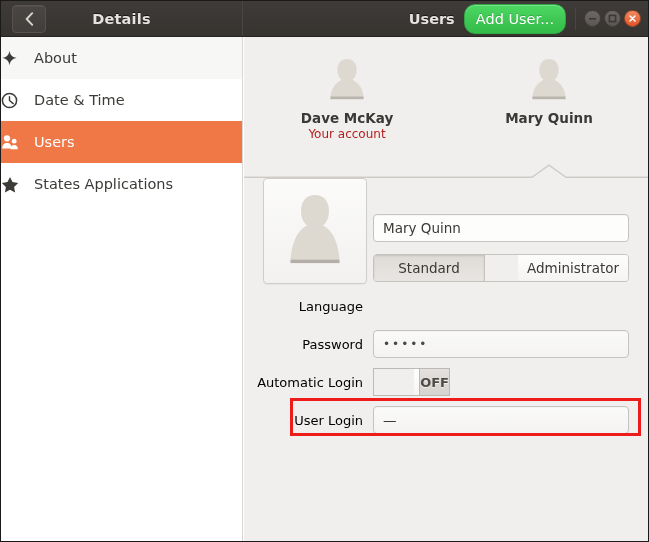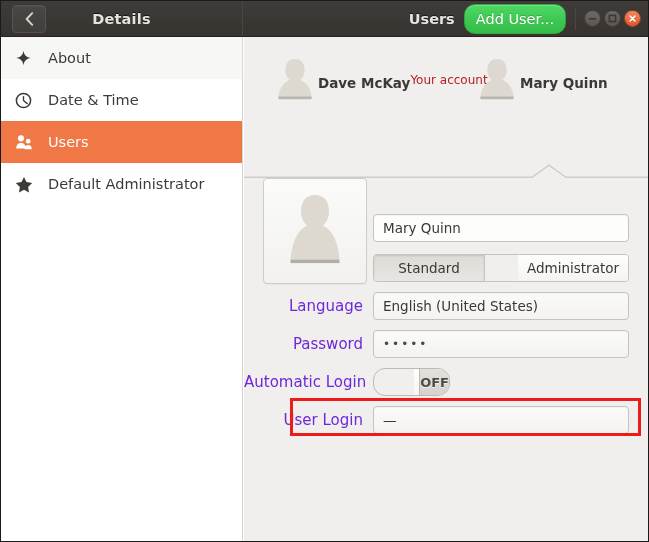--- a/index.html
+++ b/index.html
@@ -134,21 +134,20 @@
     width: 242px;
     bottom: 0;
     background: #ffffff;
     border-right: 1px solid #d8d5d2;
     box-sizing: border-box;
   }
   .side-item {
     height: 42px;
     display: flex;
     align-items: center;
-    padding-left: 14px;
     box-sizing: border-box;
     cursor: pointer;
     color: #3c3b37;
     font-size: 14.5px;
   }
   .side-item.shaded { background: #f7f7f6; }
   .side-item.active {
     background: #f07746;
     color: #ffffff;
   }
@@ -173,21 +172,21 @@
   }
   .users-strip {
     position: relative;
     height: 127px;
   }
   .user-tile {
     position: absolute;
     top: 18px;
     width: 150px;
     display: flex;
-    flex-direction: row;
+    flex-direction: column;
     align-items: center;
     cursor: pointer;
   }
   .user-tile.u0 { left: 28px; }
   .user-tile.u1 { left: 230px; }
   .av-sm { width: 46px; height: 48px; }
   .user-name {
     margin-top: 7px;
     font-size: 13.5px;
     font-weight: bold;
@@ -229,22 +228,22 @@
     display: flex;
     align-items: center;
     margin-bottom: 10px;
     height: 28px;
   }
   .row-label {
     width: 129px;
     text-align: right;
     padding-right: 10px;
     box-sizing: border-box;
-    font-size: 15px;
-    color: #6d28d9;
+    font-size: 13px;
+    color: #000000;
     white-space: nowrap;
   }
   .field {
     width: 256px;
     height: 28px;
     border: 1px solid #c6c3bf;
     border-radius: 4px;
     background: linear-gradient(to bottom, #fafaf9 0%, #f4f3f2 100%);
     display: flex;
     align-items: center;
@@ -288,21 +287,21 @@
     background: linear-gradient(to bottom, #fdfdfc 0%, #f5f4f3 100%);
     margin-left: 33px;
   }
 
   
   .toggle {
     width: 77px;
     height: 28px;
     display: flex;
     border: 1px solid #bdbab6;
-    border-radius: 12px;
+    border-radius: 0;
     overflow: hidden;
     box-sizing: border-box;
     cursor: pointer;
     padding-left: 40px;
   }
   .tg-knob {
     width: 40px;
     background: linear-gradient(to bottom, #ffffff 0%, #f6f5f4 100%);
     border-right: 1px solid #bdbab6;
   }
@@ -409,21 +408,21 @@
       </span>
       <span class="side-label">Users</span>
     </div>
 
     <div class="side-item">
       <span class="side-icon">
         <svg width="18" height="17" viewBox="0 0 18 17">
           <path d="M9 0.9 L11.5 6.1 L17.2 6.9 L13.1 10.9 L14.1 16.5 L9 13.8 L3.9 16.5 L4.9 10.9 L0.8 6.9 L6.5 6.1 Z" fill="#3c3b37"></path>
         </svg>
       </span>
-      <span class="side-label">Default Administrator</span>
+      <span class="side-label">States Applications</span>
     </div>
 
   </div>
 
   <div class="main">
 
     <div class="users-strip">
 
       <div class="user-tile u0">
         <span class="av-sm">
@@ -476,21 +475,20 @@
       <div class="row">
         <div class="row-label">Account Type</div>
         <div class="seg">
           <div class="seg-btn on">Standard</div>
           <div class="seg-btn off">Administrator</div>
         </div>
       </div>
 
       <div class="row">
         <div class="row-label">Language</div>
-        <div class="field">English (United States)</div>
       </div>
 
       <div class="row">
         <div class="row-label">Password</div>
         <div class="field pw-dots">•••••</div>
       </div>
 
       <div class="row">
         <div class="row-label">Automatic Login</div>
         <div class="toggle">

